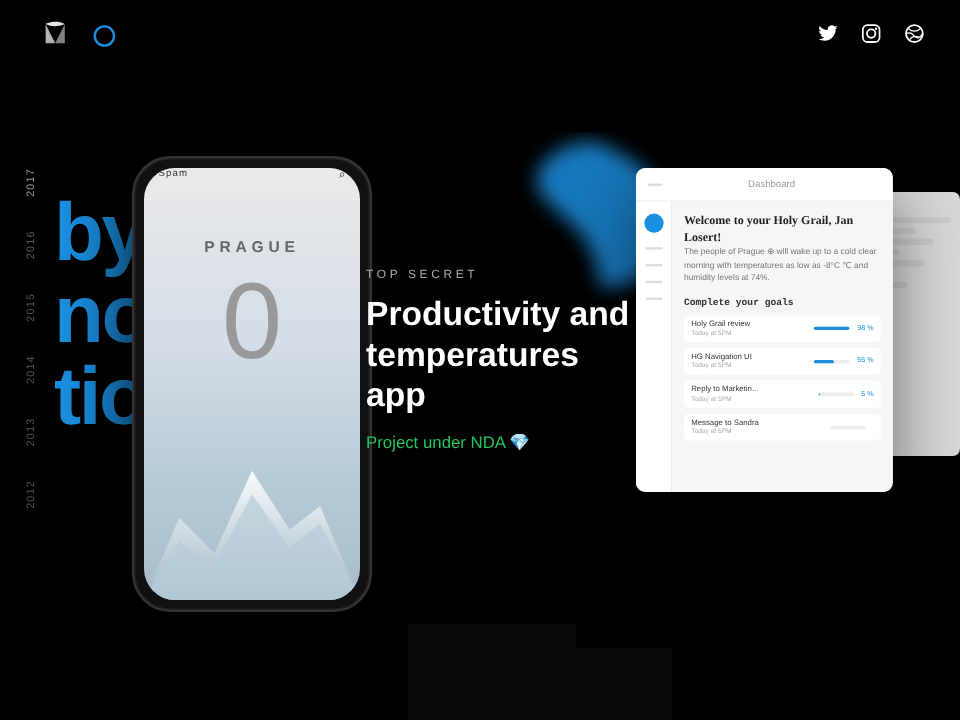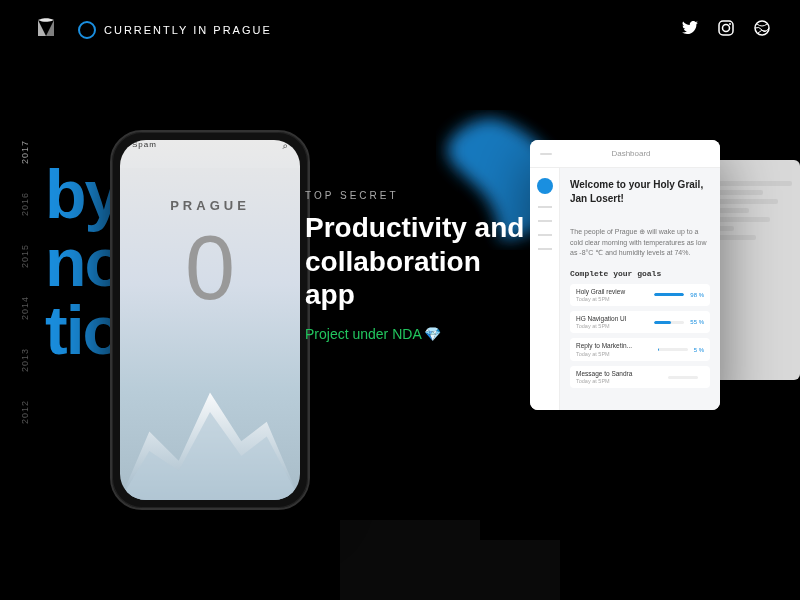--- a/index.html
+++ b/index.html
@@ -197,20 +197,21 @@
       z-index: 7;
       max-width: 220px;
     }
 
     .top-secret-label {
       font-size: 10px;
       letter-spacing: 3px;
       text-transform: uppercase;
       color: #aaa;
       margin-bottom: 10px;
+      margin-top: 34px;
     }
 
     .project-title {
       font-size: 28px;
       font-weight: 700;
       line-height: 1.2;
       color: #fff;
       margin-bottom: 14px;
     }
 
@@ -224,21 +225,21 @@
     .dashboard-container {
       position: absolute;
       right: 10px;
       top: 140px;
       width: 260px;
       height: 300px;
       z-index: 6;
     }
 
     .dashboard-card {
-      width: 190px;
+      width: 214px;
       height: 270px;
       background: #f5f6f8;
       border-radius: 8px;
       overflow: hidden;
       box-shadow: 0 20px 60px rgba(0,0,0,0.5);
       position: relative;
     }
 
     .dash-topbar {
       height: 28px;
@@ -292,21 +293,22 @@
       bottom: 0;
       background: #f5f6f8;
       padding: 10px;
     }
 
     .dash-welcome {
       font-size: 10px;
       font-weight: 700;
       color: #222;
       line-height: 1.4;
-      margin-bottom: 21px;
+      margin-bottom: 0;
+      font-family: Liberation Serif, serif;
     }
 
     .dash-subtitle {
       font-size: 7px;
       color: #777;
       line-height: 1.5;
       margin-bottom: 10px;
     }
 
     .dash-section-title {
@@ -431,21 +433,20 @@
   <div>
     <svg class="logo-svg" viewBox="0 0 32 32" fill="none">
       <path d="M8 8 C8 8, 16 4, 24 8 C24 8, 16 12, 8 8Z" fill="#fff" opacity="0.9"></path>
       <path d="M8 8 L16 24 L8 24 Z" fill="#fff" opacity="0.7"></path>
       <path d="M16 24 L24 8 L24 24 Z" fill="#fff" opacity="0.5"></path>
     </svg>
   </div>
 
   <div class="nav-status">
     <div class="nav-status-dot"></div>
-    <span class="nav-status-text">CURRENTLY IN PRAGUE</span>
   </div>
 
   <div class="nav-icons">
     <span class="nav-icon">
       <svg width="16" height="14" viewBox="0 0 16 14" fill="white">
         <path d="M16 1.66a6.57 6.57 0 0 1-1.89.52A3.3 3.3 0 0 0 15.56.24a6.59 6.59 0 0 1-2.09.8A3.29 3.29 0 0 0 7.88 4.1 9.33 9.33 0 0 1 1.11.6 3.29 3.29 0 0 0 2.13 5a3.27 3.27 0 0 1-1.49-.41v.04a3.29 3.29 0 0 0 2.64 3.22 3.3 3.3 0 0 1-1.49.06 3.29 3.29 0 0 0 3.07 2.28A6.6 6.6 0 0 1 0 11.54a9.31 9.31 0 0 0 5.04 1.48c6.04 0 9.35-5.01 9.35-9.35 0-.14 0-.28-.01-.42A6.68 6.68 0 0 0 16 1.66z"></path>
       </svg>
     </span>
     <span class="nav-icon">
       <svg width="16" height="16" viewBox="0 0 16 16" fill="white">
@@ -511,21 +512,21 @@
       <filter id="blur1">
         <feGaussianBlur stdDeviation="8"></feGaussianBlur>
       </filter>
     </defs>
     <path d="M70 10 C70 10, 130 30, 130 80 C130 100, 110 130, 70 130 C70 130, 70 100, 50 80 C30 60, 10 50, 20 30 C35 10, 60 5, 70 10Z" fill="#1a8fe0" opacity="0.85" filter="url(#blur1)"></path>
   </svg>
 </div>
 
 <div class="center-content">
   <div class="top-secret-label">TOP SECRET</div>
-  <div class="project-title">Productivity and collaboration app</div>
+  <div class="project-title">Productivity and temperatures app</div>
   <div class="project-subtitle">Project under NDA 💎</div>
 </div>
 
 <div class="dashboard-container">
 
   <div class="dashboard-card-behind">
     <div class="behind-content">
       <div class="behind-title">Opened windows</div>
       <div class="behind-line" style="width:100%;"></div>
       <div class="behind-line" style="width:80%;"></div>

